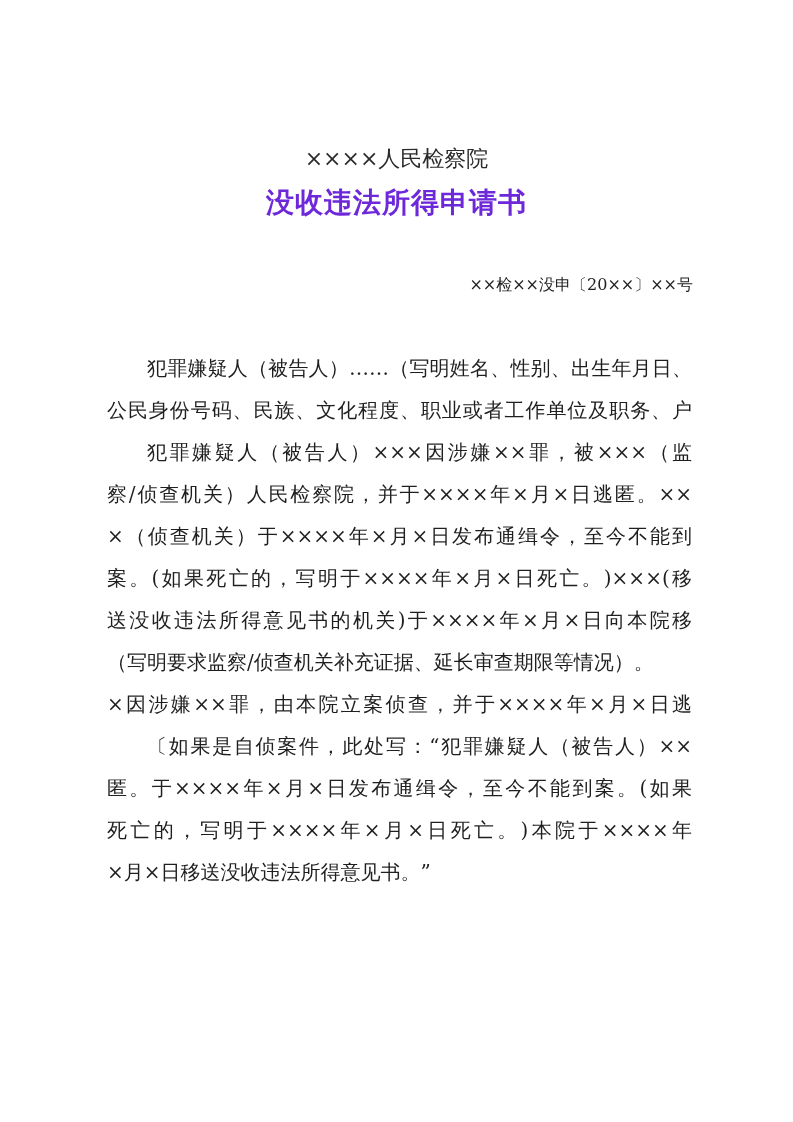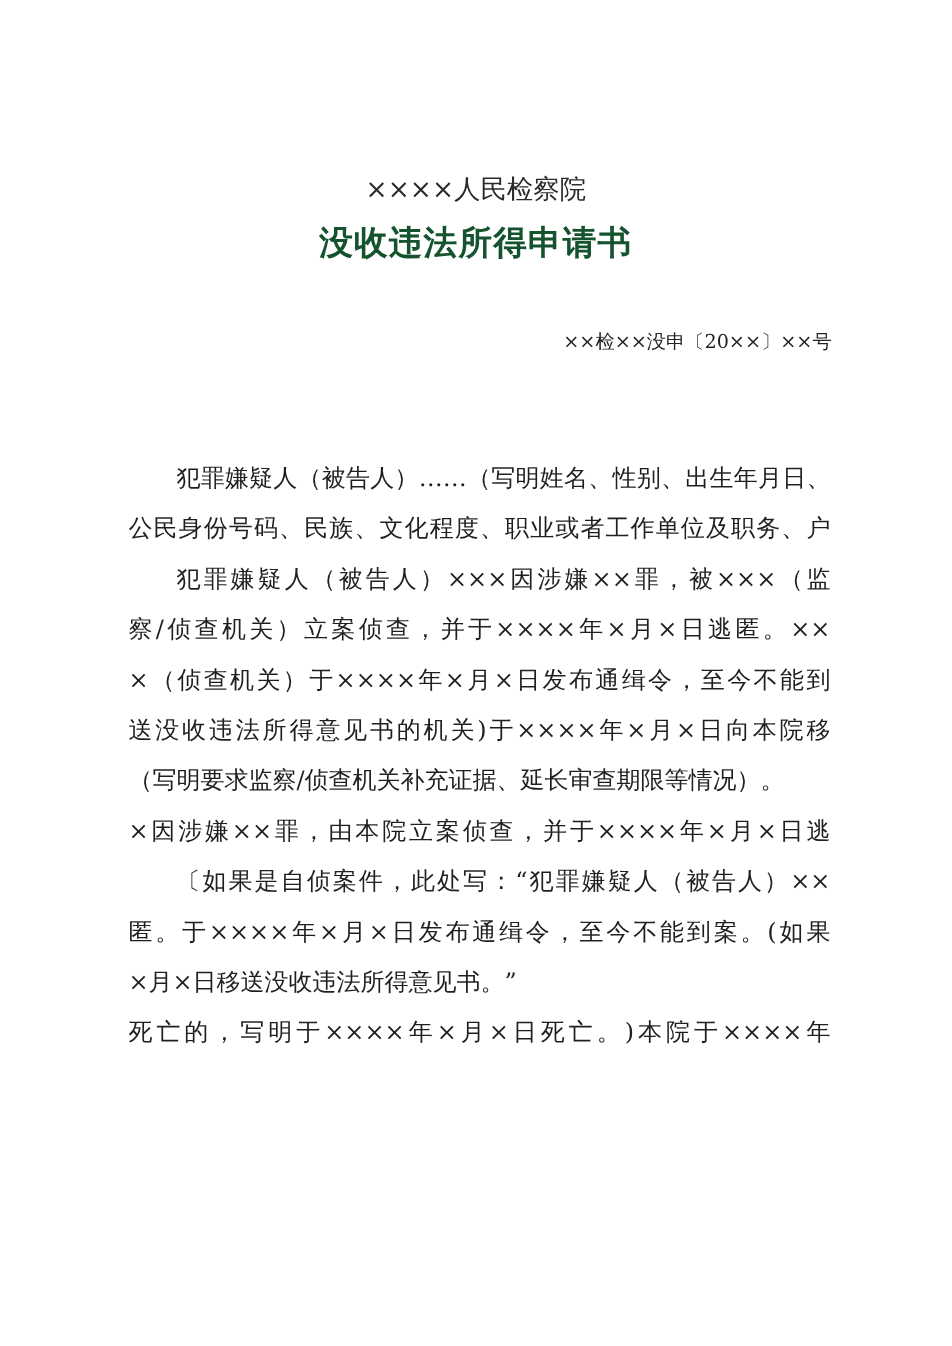--- a/index.html
+++ b/index.html
@@ -33,39 +33,38 @@
     }
     .doc-title {
       position: absolute;
       top: 183px;
       left: 0; width: 793px;
       text-align: center;
       font-size: 28px;
       line-height: 40px;
       font-weight: bold;
       font-family: "DejaVu Sans", "Liberation Sans", sans-serif;
-      color: #14532d;
+      color: #6d28d9;
       letter-spacing: 1px;
     }
     .doc-number {
       position: absolute;
       top: 272px;
       right: 100px;
       font-size: 16px;
       line-height: 26px;
       color: #222222;
       text-align: left;
       white-space: nowrap;
     }
     .body-text {
       position: absolute;
       left: 107px;
       top: 353px;
       width: 585px;
-      margin-top: 30px;
     }
     .line {
       height: 42px;
       font-size: 20px;
       line-height: 30px;
       white-space: nowrap;
       text-align: justify;
       text-align-last: justify;
       color: #1f1f1f;
       overflow: hidden;
@@ -87,27 +86,28 @@
 
   <div class="body-text">
 
     <div>
       <div class="line indent">犯罪嫌疑人（被告人）……（写明姓名、性别、出生年月日、</div>
       <div class="line">公民身份号码、民族、文化程度、职业或者工作单位及职务、户</div>
     </div>
 
     <div>
       <div class="line indent">犯罪嫌疑人（被告人）×××因涉嫌××罪，被×××（监</div>
-      <div class="line">察/侦查机关）立案侦查，并于××××年×月×日逃匿。××</div>
+      <div class="line">察/侦查机关）人民检察院，并于××××年×月×日逃匿。××</div>
       <div class="line">×（侦查机关）于××××年×月×日发布通缉令，至今不能到</div>
+      <div class="line">案。(如果死亡的，写明于××××年×月×日死亡。)×××(移</div>
       <div class="line">送没收违法所得意见书的机关)于××××年×月×日向本院移</div>
       <div class="line last">（写明要求监察/侦查机关补充证据、延长审查期限等情况）。</div>
     </div>
 
     <div>
       <div class="line">×因涉嫌××罪，由本院立案侦查，并于××××年×月×日逃</div>
       <div class="line indent">〔如果是自侦案件，此处写：“犯罪嫌疑人（被告人）××</div>
       <div class="line">匿。于××××年×月×日发布通缉令，至今不能到案。(如果</div>
+      <div class="line">死亡的，写明于××××年×月×日死亡。)本院于××××年</div>
       <div class="line last">×月×日移送没收违法所得意见书。”</div>
-      <div class="line">死亡的，写明于××××年×月×日死亡。)本院于××××年</div>
     </div>
   </div>
 </div>
 
 </body></html>

